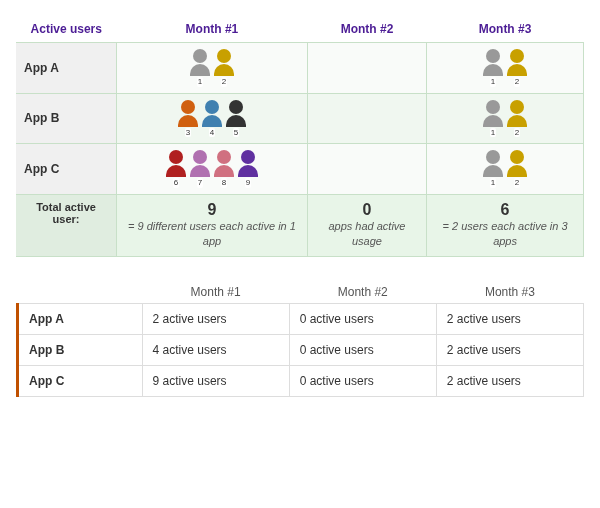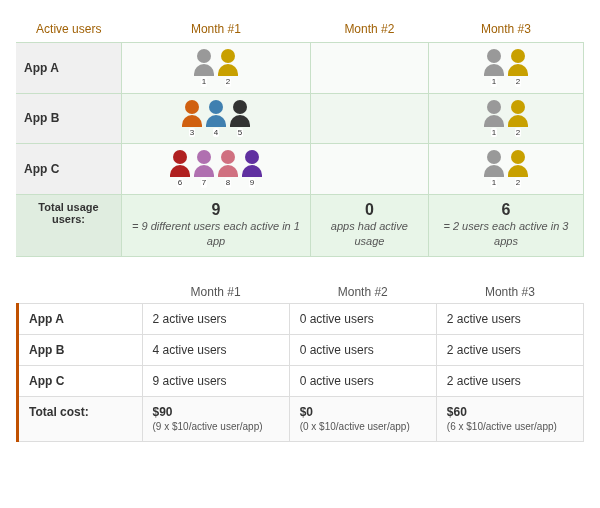--- a/index.html
+++ b/index.html
@@ -19,22 +19,22 @@
       margin-bottom: 24px;
     }
     .top-table th, .top-table td {
       border: 1px solid #c8e0c8;
       padding: 6px 8px;
       vertical-align: middle;
       text-align: center;
     }
     .top-table th {
       background: #fff;
-      font-weight: normal;
-      color: #a16207;
+      font-weight: bold;
+      color: #4c1d95;
       border: none;
     }
     .top-table td.app-label {
       text-align: left;
       font-weight: bold;
       background: #f0f0f0;
       border-left: none;
     }
     .top-table tr:nth-child(odd) td:not(.app-label) {
       background: #f9fbf9;
@@ -254,21 +254,21 @@
     </div>
             <div class="user-icon">
       <div class="head" style="background:#c8a000"></div>
       <div class="body" style="background:#c8a000"></div>
       <div class="num">2</div>
     </div>
           </div>
         </td>
   </tr>
       <tr class="summary-row">
-  <td class="app-label">Total usage users:</td>
+  <td class="app-label">Total active user:</td>
   <td>
     <span class="summary-num">9</span><br>
     <span class="summary-text"><em>= 9 different users each active in 1 app</em></span>
   </td>
   <td>
     <span class="summary-num">0</span><br>
     <span class="summary-text"><em>apps had active usage</em></span>
   </td>
   <td>
     <span class="summary-num">6</span><br>
@@ -300,29 +300,14 @@
     <td>4 active users</td>
     <td>0 active users</td>
     <td>2 active users</td>
   </tr>
       <tr>
     <td class="app-label">App C</td>
     <td>9 active users</td>
     <td>0 active users</td>
     <td>2 active users</td>
   </tr>
-      <tr class="total-row">
-  <td class="app-label">Total cost:</td>
-  <td>
-    <span class="bold">$90</span><br>
-    <span class="sub-text">(9 x $10/active user/app)</span>
-  </td>
-  <td>
-    <span class="bold">$0</span><br>
-    <span class="sub-text">(0 x $10/active user/app)</span>
-  </td>
-  <td>
-    <span class="bold">$60</span><br>
-    <span class="sub-text">(6 x $10/active user/app)</span>
-  </td>
-</tr>
     </tbody>
 </table>
 
 </body></html>

